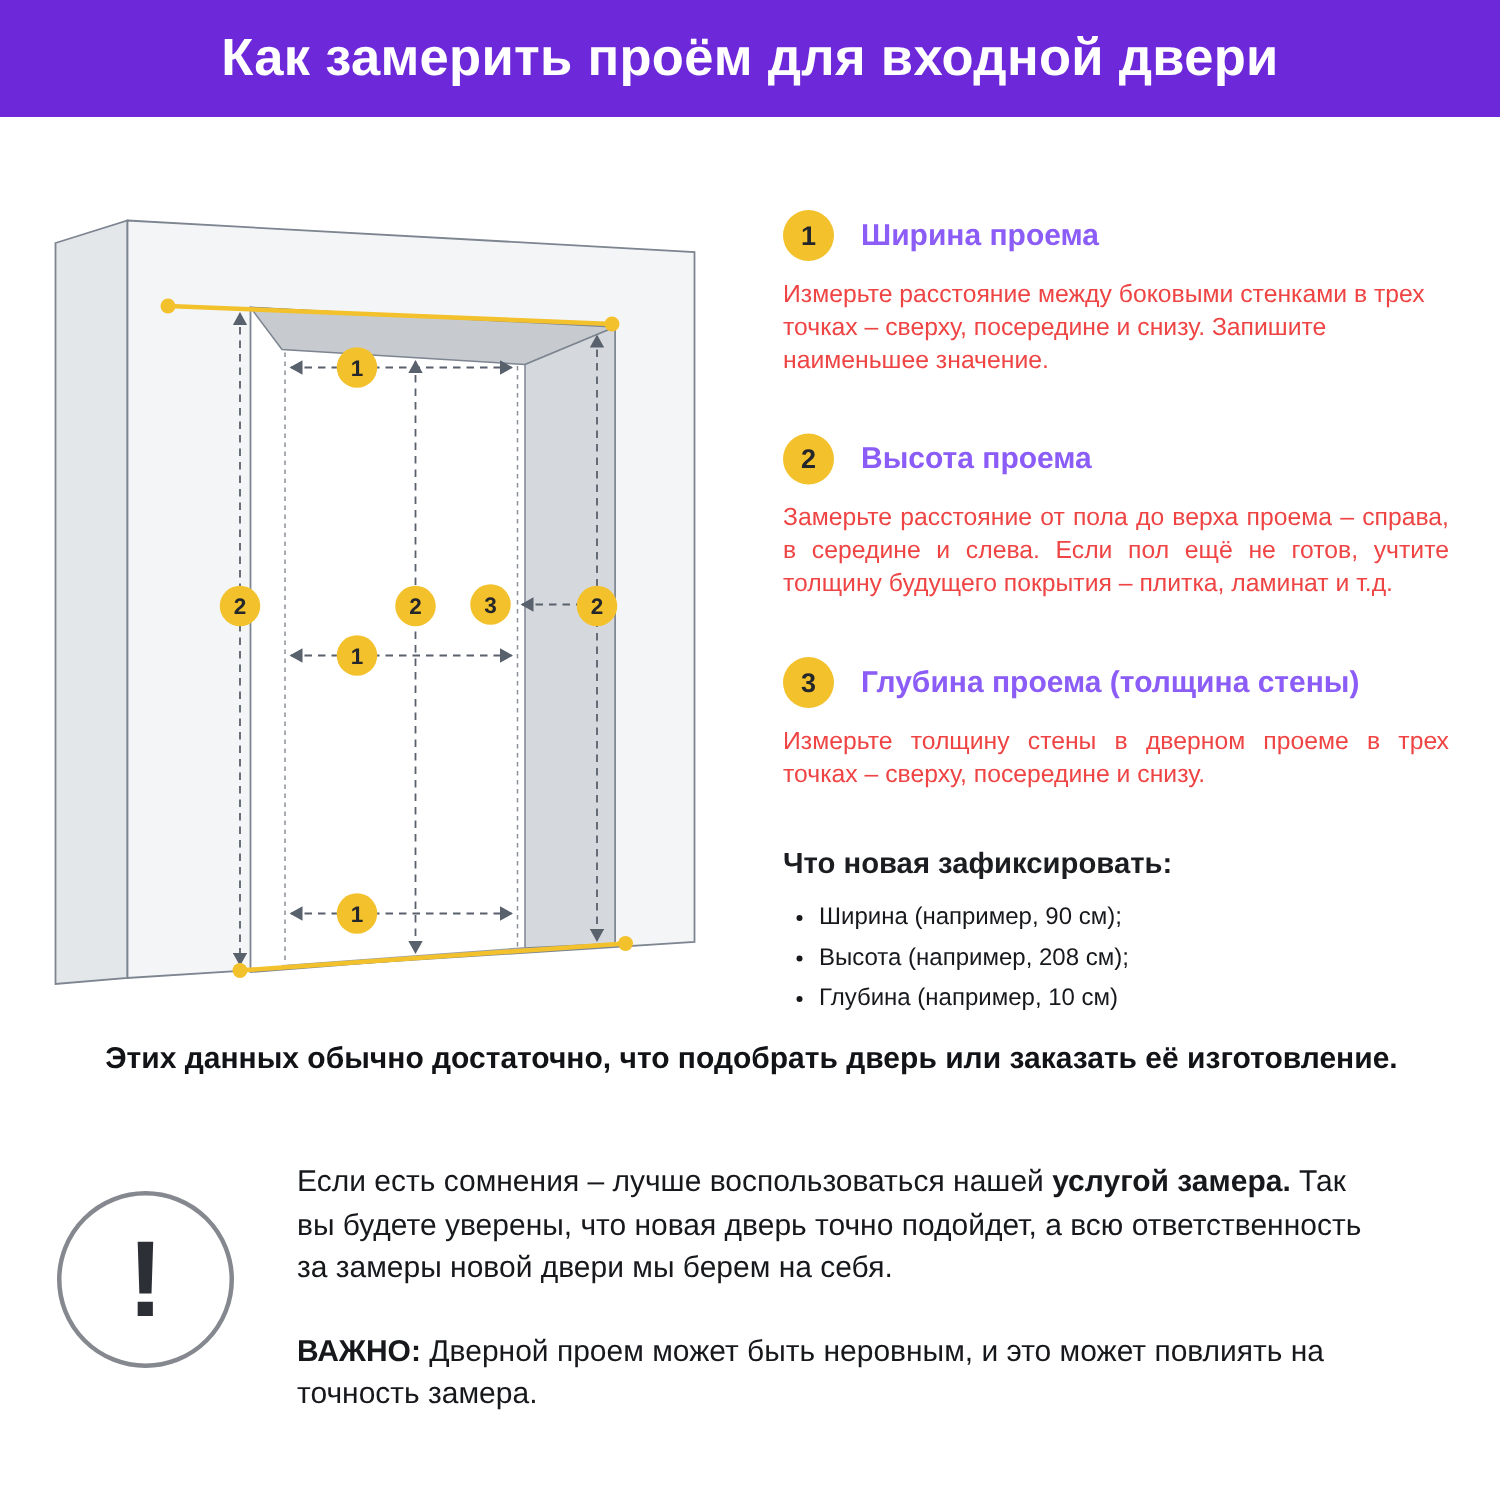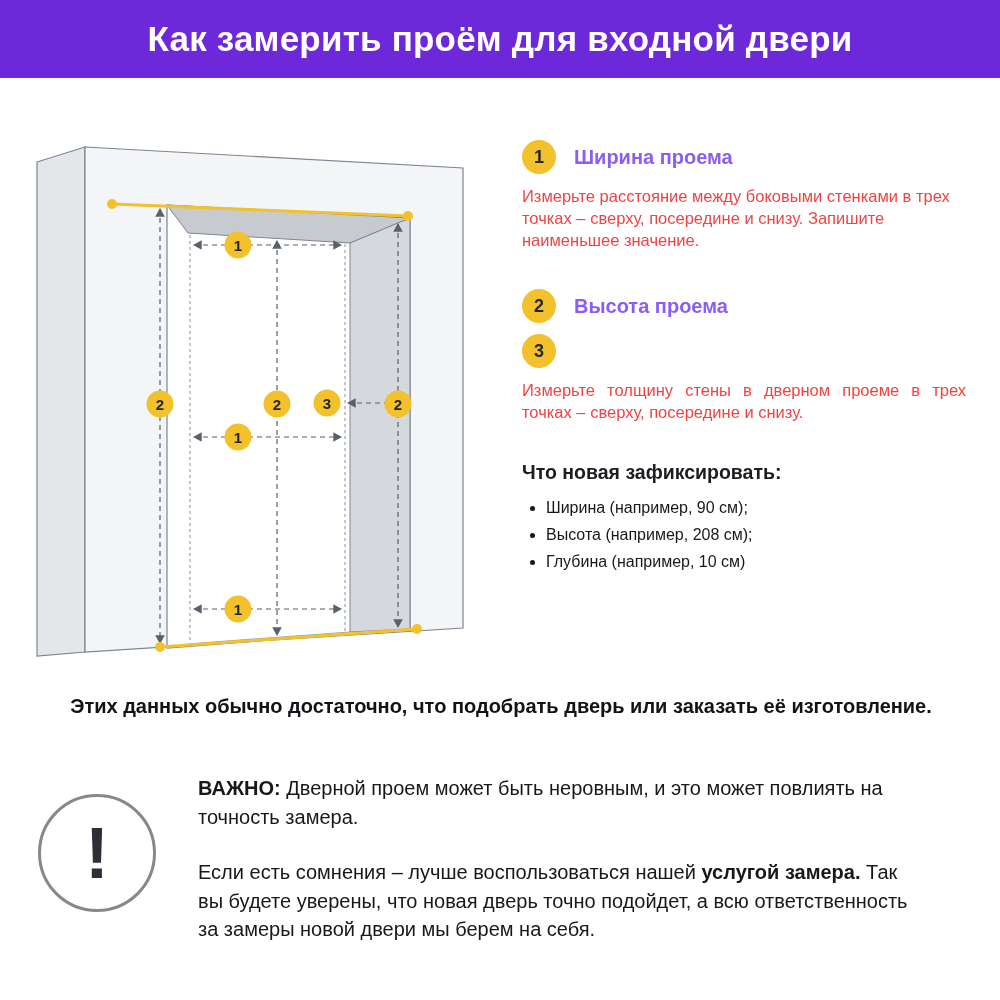--- a/index.html
+++ b/index.html
@@ -169,43 +169,45 @@
     <p>Измерьте расстояние между боковыми стенками в трех точках – сверху, посередине и снизу. Запишите наименьшее значение.</p>
   </div>
 
   <div class="step">
     <div class="step-head">
       <div class="badge">
         <span>2</span>
       </div>
       <h2>Высота проема</h2>
     </div>
+    <p class="just">Замерьте расстояние от пола до верха проема – справа, в середине и слева. Если пол ещё не готов, учтите толщину будущего покрытия – плитка, ламинат и т.д.</p>
   </div>
 
   <div class="step">
     <div class="step-head">
       <div class="badge">
         <span>3</span>
       </div>
+      <h2>Глубина проема (толщина стены)</h2>
     </div>
     <p class="just">Измерьте толщину стены в дверном проеме в трех точках – сверху, посередине и снизу.</p>
   </div>
 
   <h3 class="checklist-title">Что новая зафиксировать:</h3>
   <ul class="checklist">
     <li>Ширина (например, 90 см);</li>
     <li>Высота (например, 208 см);</li>
     <li>Глубина (например, 10 см)</li>
   </ul>
 
 </section>
 
 <p class="summary">Этих данных обычно достаточно, что подобрать дверь или заказать её изготовление.</p>
 
 <section class="notice">
   <div class="notice-icon">
     <span>!</span>
   </div>
   <div class="notice-text">
+    <p><span>Если есть сомнения – лучше воспользоваться нашей </span><strong>услугой замера.</strong><span> Так вы будете уверены, что новая дверь точно подойдет, а всю ответственность за замеры новой двери мы берем на себя.</span></p>
     <p><strong>ВАЖНО:</strong><span> Дверной проем может быть неровным, и это может повлиять на точность замера.</span></p>
-    <p><span>Если есть сомнения – лучше воспользоваться нашей </span><strong>услугой замера.</strong><span> Так вы будете уверены, что новая дверь точно подойдет, а всю ответственность за замеры новой двери мы берем на себя.</span></p>
   </div>
 </section>
 
 </body></html>

